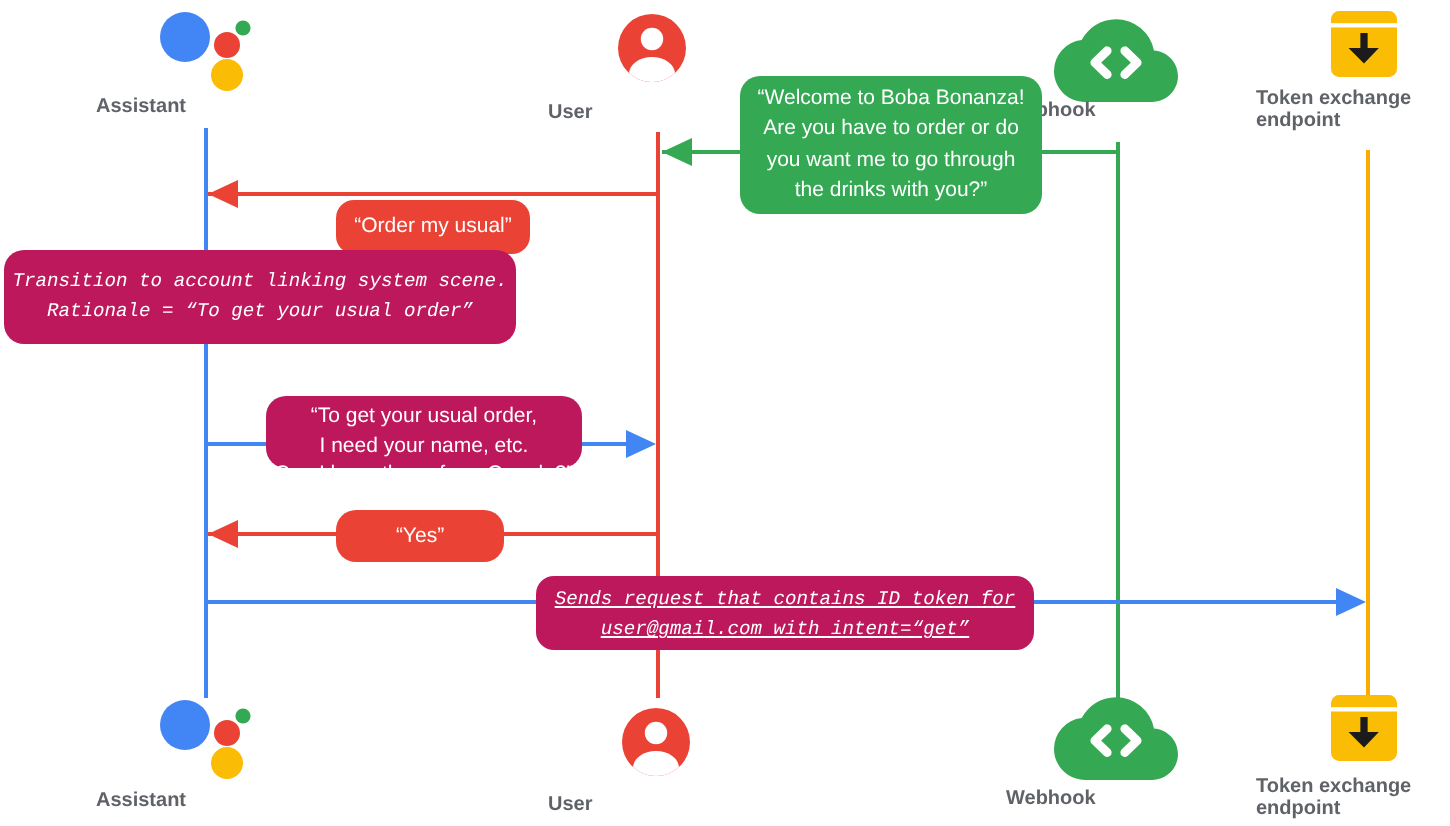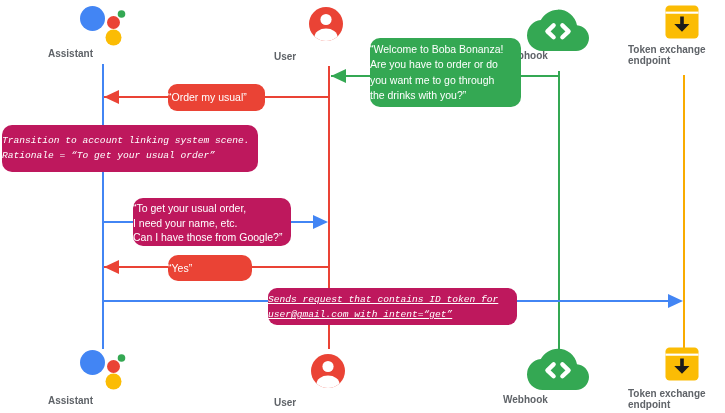--- a/index.html
+++ b/index.html
@@ -11,21 +11,21 @@
   .vline{position:absolute;width:2px;}
   .hline{position:absolute;height:2px;}
   .c-blue{background:#4285F4;}  .c-red{background:#EA4335;}
   .c-green{background:#34A853;} .c-yellow{background:#F9AB00;}
   .ah{position:absolute;width:0;height:0;border-top:7px solid transparent;border-bottom:7px solid transparent;}
   .ah-left{border-right:15px solid;}
   .ah-right{border-left:15px solid;}
   .ah-left.red{border-right-color:#EA4335;}
   .ah-left.green{border-right-color:#34A853;}
   .ah-right.blue{border-left-color:#4285F4;}
-  .bubble{position:absolute;color:#ffffff;border-radius:10px;box-sizing:border-box;}
+  .bubble{position:absolute;color:#ffffff;text-align:center;border-radius:10px;box-sizing:border-box;}
   .bubble.sans{font-family:"Liberation Sans",sans-serif;font-size:10.5px;}
   .bubble.mono{font-family:"Liberation Mono","DejaVu Sans Mono",monospace;font-style:italic;font-size:9.6px;}
   .bg-green{background:#34A853;} .bg-red{background:#EA4335;} .bg-blue{background:#be185d;}
 </style>
 </head>
 <body>
 
 <div id="stage">
 
   <div class="vline c-blue" style="left:102px;top:64px;height:285px;"></div>
@@ -76,30 +76,30 @@
   <div class="ah ah-left green" style="left:331px;top:69px;"></div>
   <div class="bubble sans bg-green" style="left:370px;top:38px;width:151px;height:69px;line-height:15.4px;padding-top:4px;">
     <div>“Welcome to Boba Bonanza!</div>
     <div>Are you have to order or do</div>
     <div>you want me to go through</div>
     <div>the drinks with you?”</div>
   </div>
 
   <div class="hline c-red" style="left:104px;top:96px;width:225px;"></div>
   <div class="ah ah-left red" style="left:104px;top:90px;"></div>
-  <div class="bubble sans bg-red" style="left:168px;top:84px;width:97px;height:27px;line-height:27px;border-radius:9px;">“Order my usual”</div>
+  <div class="bubble sans bg-red" style="left:168px;top:100px;width:97px;height:27px;line-height:27px;border-radius:9px;">“Order my usual”</div>
 
   <div class="bubble mono bg-blue" style="left:2px;top:125px;width:256px;height:47px;line-height:15px;padding-top:8px;">
     <div>Transition to account linking system scene.</div>
     <div>Rationale = “To get your usual order”</div>
   </div>
 
   <div class="hline c-blue" style="left:103px;top:221px;width:211px;"></div>
   <div class="ah ah-right blue" style="left:313px;top:215px;"></div>
-  <div class="bubble sans bg-blue" style="left:133px;top:198px;width:158px;height:48px;line-height:14.6px;padding-top:3px;">
+  <div class="bubble sans bg-blue" style="left:133px;top:198px;width:158px;height:36px;line-height:14.6px;padding-top:3px;">
     <div>“To get your usual order,</div>
     <div>I need your name, etc.</div>
     <div>Can I have those from Google?”</div>
   </div>
 
   <div class="hline c-red" style="left:104px;top:266px;width:225px;"></div>
   <div class="ah ah-left red" style="left:104px;top:260px;"></div>
   <div class="bubble sans bg-red" style="left:168px;top:255px;width:84px;height:26px;line-height:26px;">“Yes”</div>
 
   <div class="hline c-blue" style="left:103px;top:300px;width:566px;"></div>

